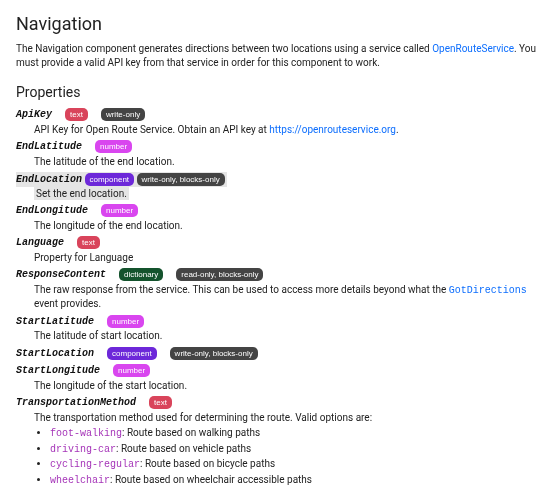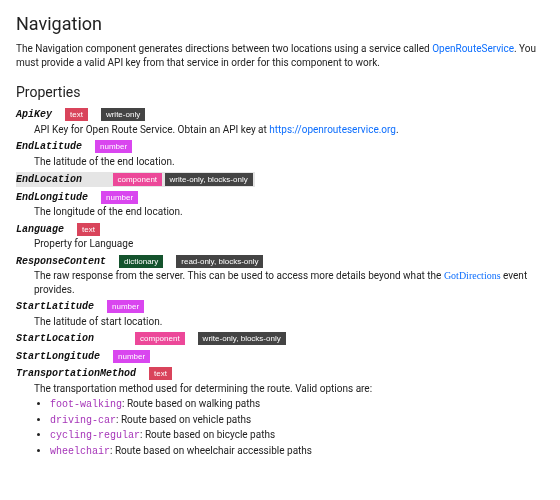--- a/index.html
+++ b/index.html
@@ -18,39 +18,39 @@
   p.intro { font-size: 10px; margin: 0 0 8px 0; }
   a.link { color: #0d6efd; text-decoration: none; }
   .prop-block { margin: 4px 0; }
   .prop-header { display: flex; align-items: center; gap: 13px; }
   .prop-name { font-family: "Courier New", monospace; font-weight: bold; font-style: italic; font-size: 10px; color: #111; }
   .badge {
     display: inline-block;
     font-size: 8px;
     font-weight: 300;
     padding: 0 5px;
-    border-radius: 0;
+    border-radius: 5px;
     color: #fff;
     line-height: 13px;
     font-family: Arial, sans-serif;
   }
   .badge-text   { background: #d9445b; }
   .badge-number { background: #d946ef; }
-  .badge-comp   { background: #ec4899; margin-left: 28px; }
+  .badge-comp   { background: #6d28d9; }
   .badge-dict   { background: #14532d; }
   .badge-wo     { background: #444; }
   .badge-ro     { background: #444; }
   .prop-desc { margin: 1px 0 0 18px; font-size: 10px; }
   .highlight-hdr, .highlight-desc { background: #e5e5e5; display: inline-block; }
   .highlight-hdr { padding: 0 2px 0 0; }
   .highlight-desc { margin-left: 18px; padding: 0 2px; }
   ul.inner { margin: 2px 0 0 34px; padding: 0; font-size: 10px; }
   ul.inner li { margin: 0 0 1px 0; }
   code.tkn { font-family: "Courier New", monospace; color: #a534b8; font-size: 10px; }
-  code.tkn-link { font-family: Liberation Serif, serif; color: #0d6efd; font-size: 10px; }
+  code.tkn-link { font-family: Liberation Mono, monospace; color: #0d6efd; font-size: 10px; }
 </style>
 </head>
 <body>
 
 <h1>Navigation</h1>
 
 <p class="intro">
   <span>The Navigation component generates directions between two locations using a service called </span>
   <a class="link" href="#">OpenRouteService</a><span>. You must provide a valid API key from that service in order for this component to work.</span>
 </p>
@@ -76,20 +76,21 @@
   </div>
   <div class="prop-desc">The latitude of the end location.</div>
 </div>
 
 <div class="prop-block">
   <span class="highlight-hdr">
     <span class="prop-name">EndLocation</span>
     <span class="badge badge-comp">component</span>
     <span class="badge badge-wo">write-only, blocks-only</span>
   </span>
+  <div><span class="highlight-desc">Set the end location.</span></div>
 </div>
 
 <div class="prop-block">
   <div class="prop-header">
     <span class="prop-name">EndLongitude</span>
     <span class="badge badge-number">number</span>
   </div>
   <div class="prop-desc">The longitude of the end location.</div>
 </div>
 
@@ -101,21 +102,21 @@
   <div class="prop-desc">Property for Language</div>
 </div>
 
 <div class="prop-block">
   <div class="prop-header">
     <span class="prop-name">ResponseContent</span>
     <span class="badge badge-dict">dictionary</span>
     <span class="badge badge-ro">read-only, blocks-only</span>
   </div>
   <div class="prop-desc">
-    <span>The raw response from the server. This can be used to access more details beyond what the </span>
+    <span>The raw response from the service. This can be used to access more details beyond what the </span>
     <code class="tkn-link">GotDirections</code>
     <span> event provides.</span>
   </div>
 </div>
 
 <div class="prop-block">
   <div class="prop-header">
     <span class="prop-name">StartLatitude</span>
     <span class="badge badge-number">number</span>
   </div>
@@ -128,20 +129,21 @@
     <span class="badge badge-comp">component</span>
     <span class="badge badge-wo">write-only, blocks-only</span>
   </div>
 </div>
 
 <div class="prop-block">
   <div class="prop-header">
     <span class="prop-name">StartLongitude</span>
     <span class="badge badge-number">number</span>
   </div>
+  <div class="prop-desc">The longitude of the start location.</div>
 </div>
 
 <div class="prop-block">
   <div class="prop-header">
     <span class="prop-name">TransportationMethod</span>
     <span class="badge badge-text">text</span>
   </div>
   <div class="prop-desc">The transportation method used for determining the route. Valid options are:</div>
   <ul class="inner">
     <li><code class="tkn">foot-walking</code><span>: Route based on walking paths</span></li>

